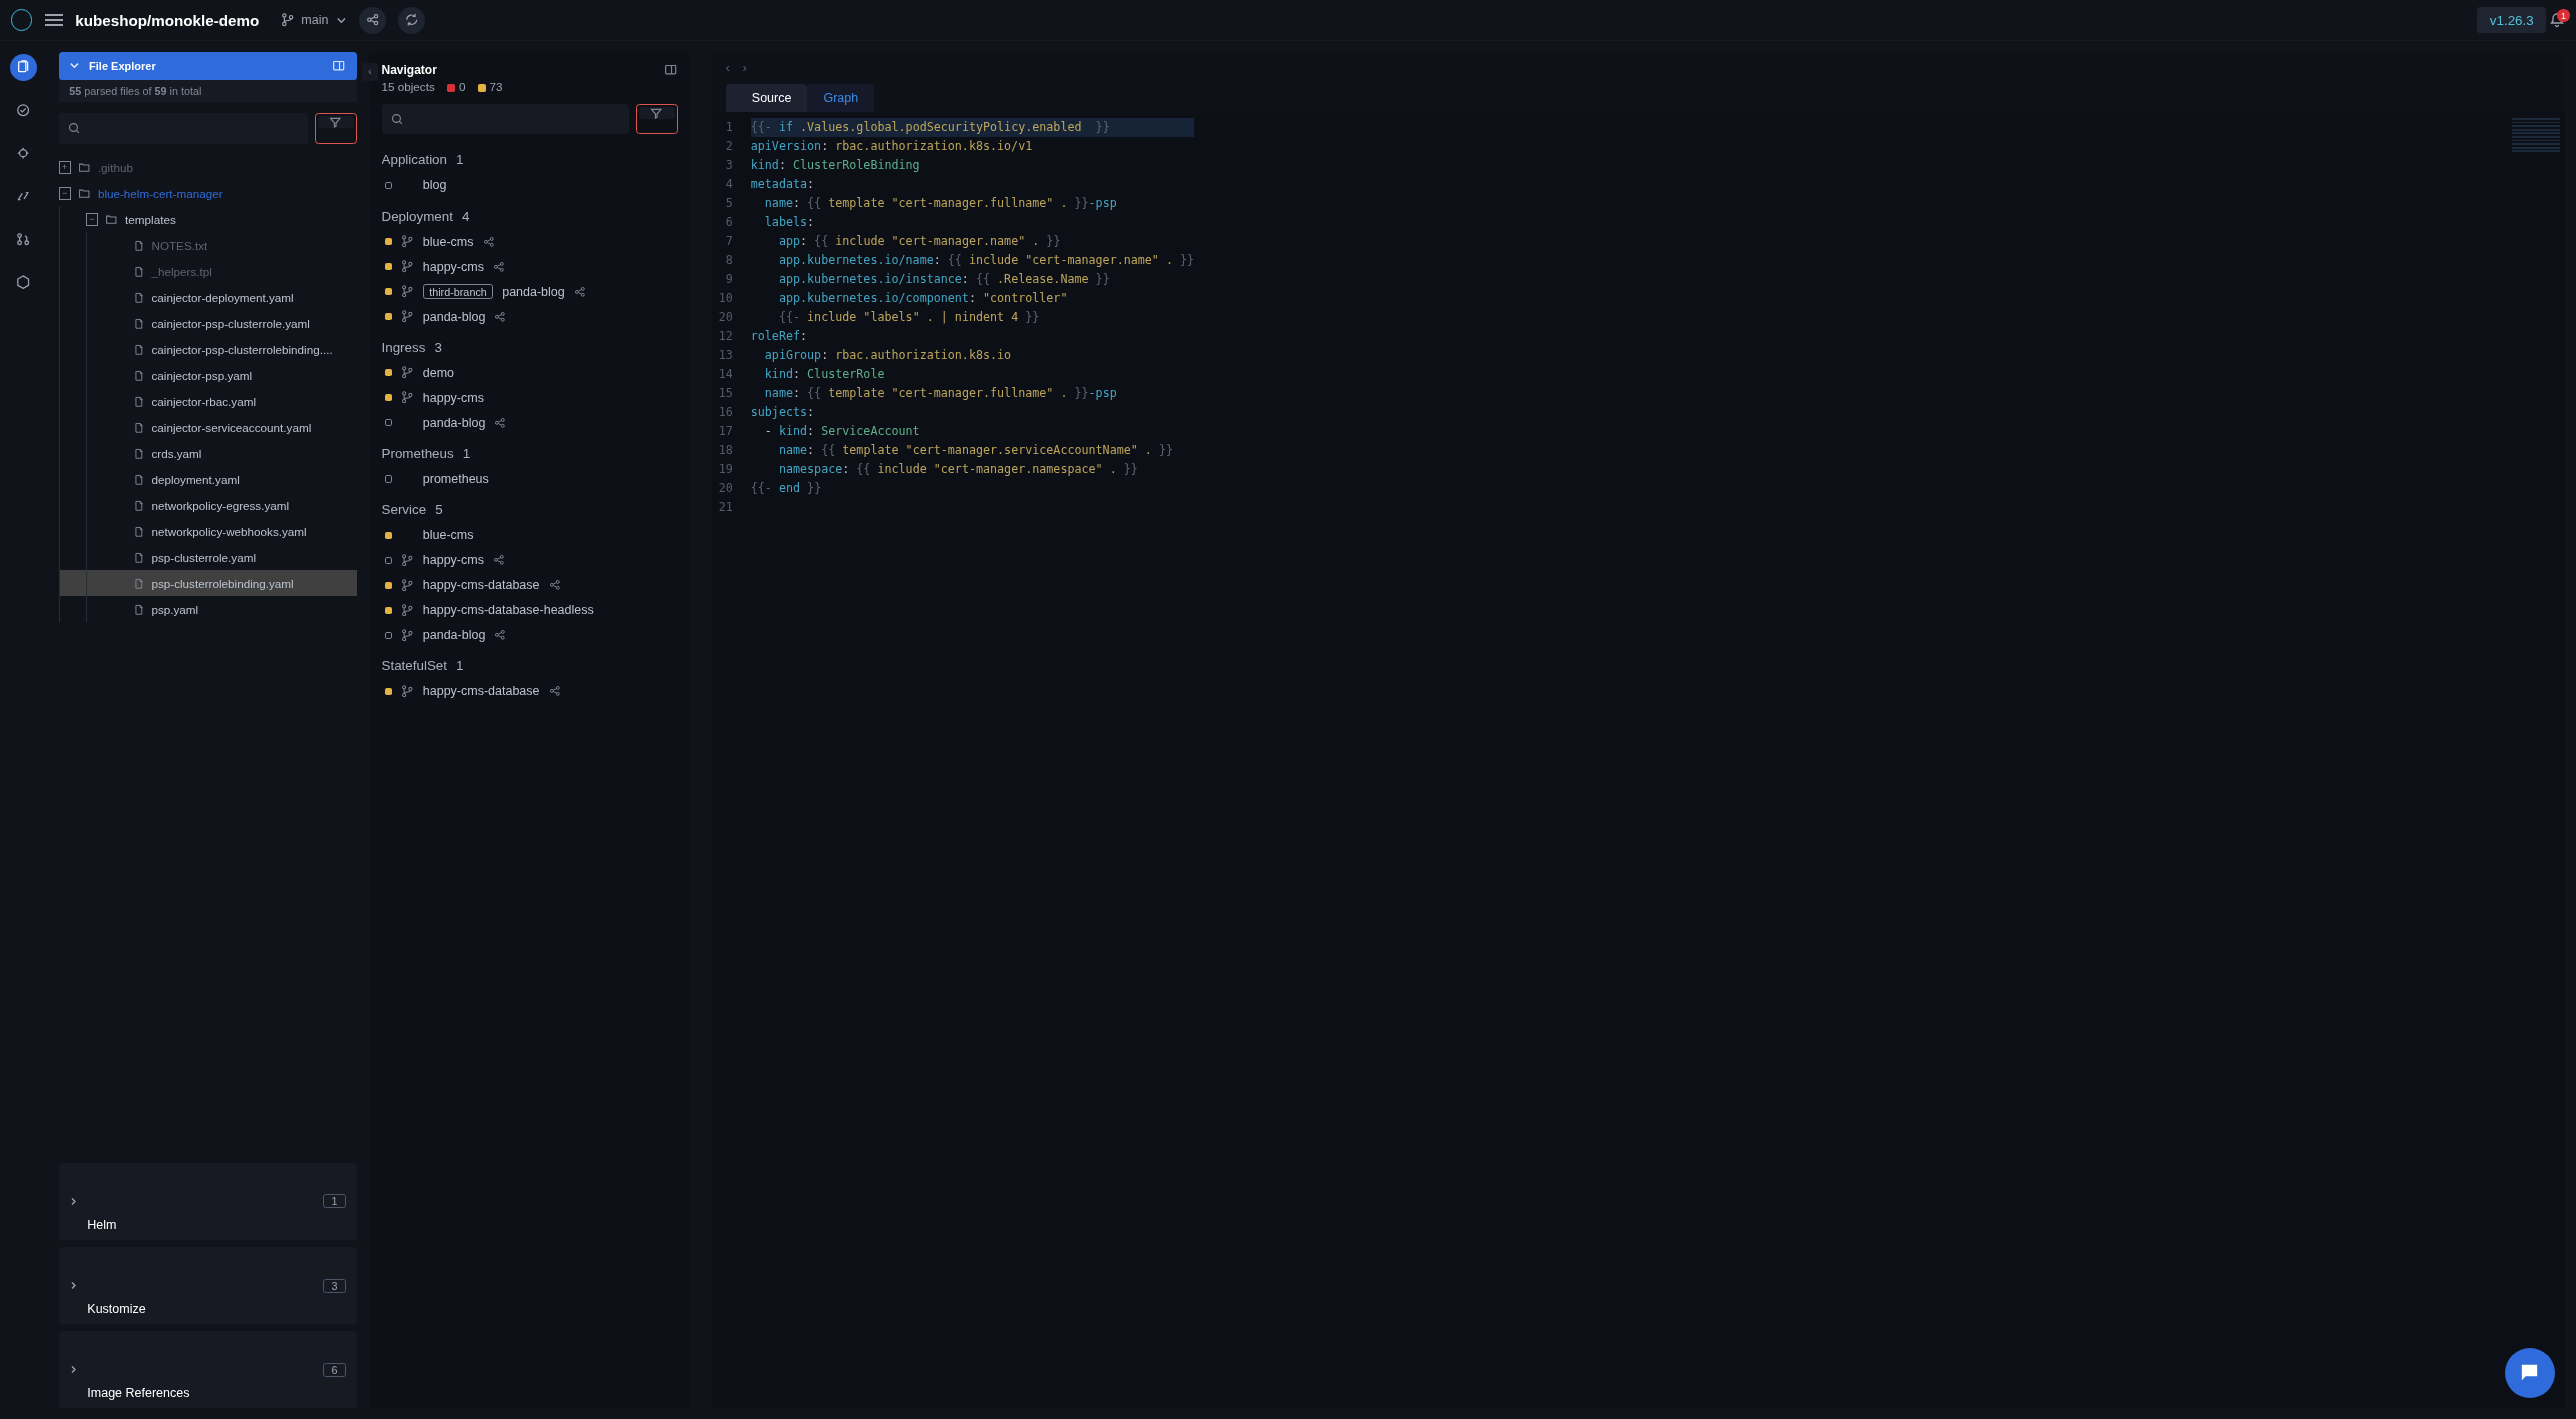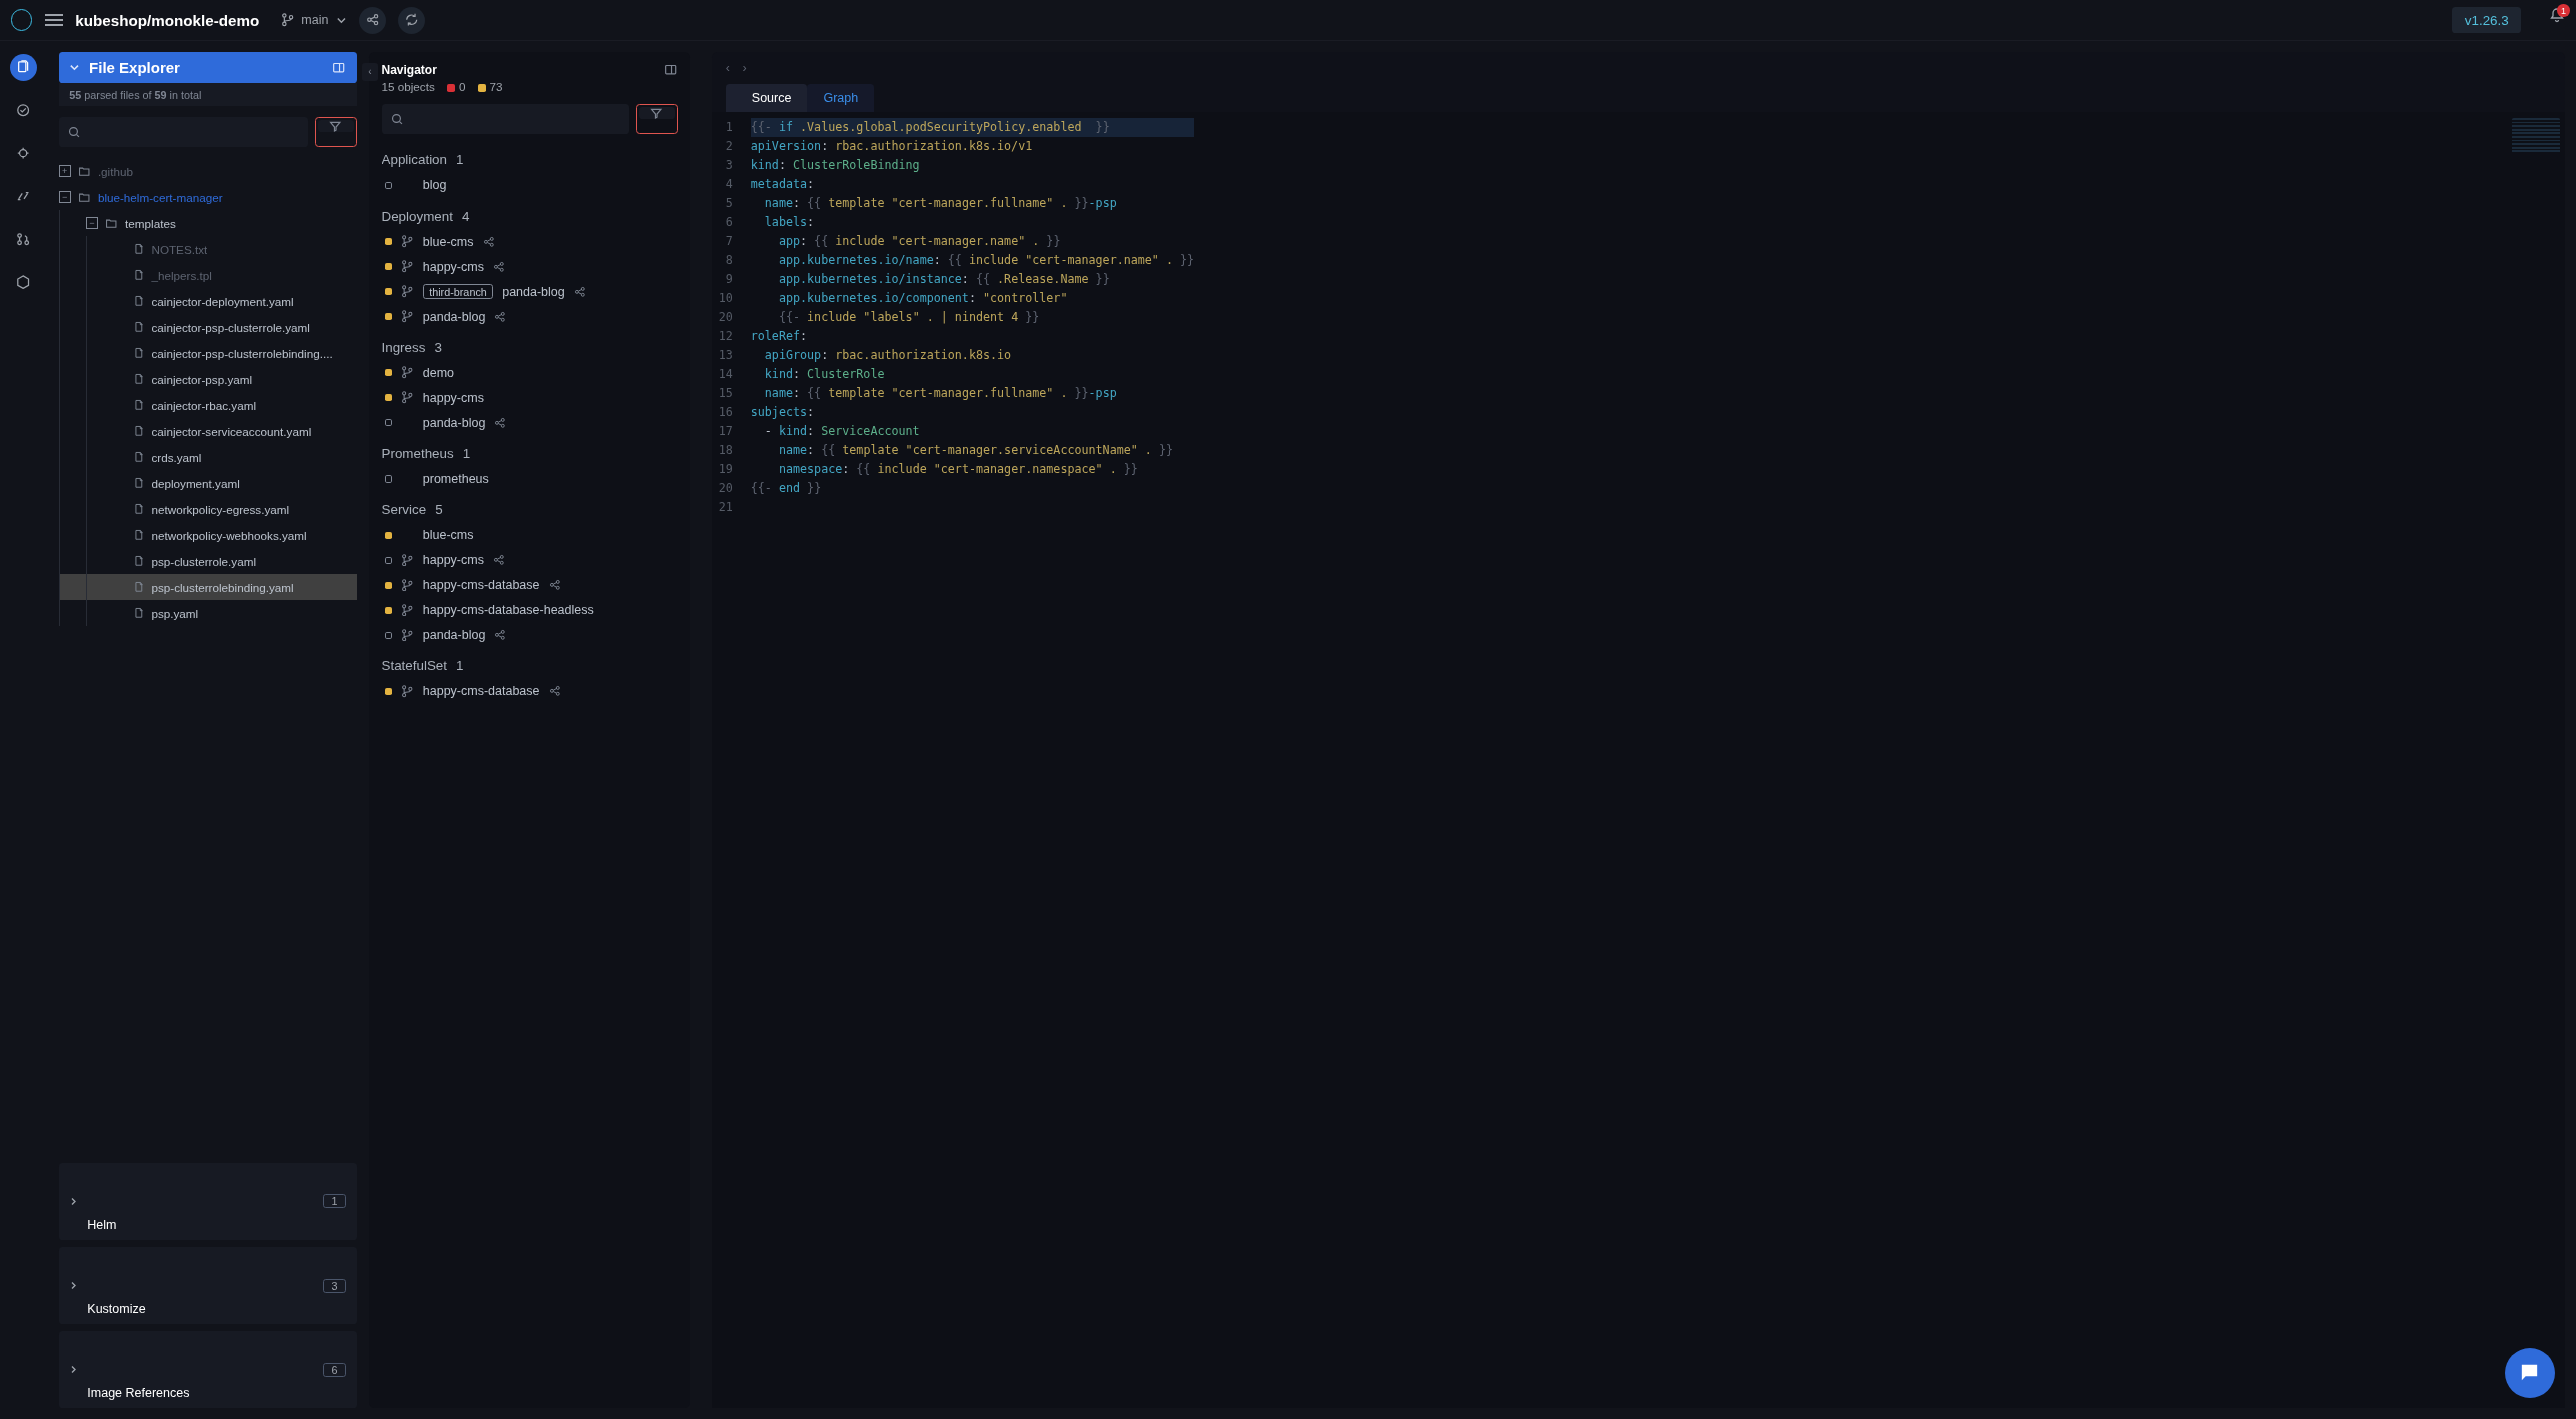--- a/index.html
+++ b/index.html
@@ -7,34 +7,34 @@
 .app { display: flex; flex-direction: column; height: 100vh; }
 
 
 .topbar { display: flex; align-items: center; height: 41px; padding: 0 10.8px; gap: 12.5px; border-bottom: 0.9px solid #1a1c24; }
 .logo-circle { width: 21.5px; height: 21.5px; border: 1.8px solid #3dbce3; border-radius: 50%; }
 .hamburger { display: flex; flex-direction: column; gap: 3.6px; cursor: pointer; }
 .hamburger span { width: 18px; height: 1.8px; background: #9ea3ab; }
 .project-name { font-size: 15.2px; font-weight: 600; }
 .branch-group { display: flex; align-items: center; gap: 7.2px; color: #9ea3ab; margin-left: 9px; }
 .top-icon-btn { width: 27px; height: 27px; border-radius: 50%; background: #1e2530; display: flex; align-items: center; justify-content: center; cursor: pointer; color: #9ea3ab; }
-.top-right { margin-left: auto; display: flex; align-items: flex-start; gap: 28px; padding-left: 34px; }
+.top-right { margin-left: auto; display: flex; align-items: center; gap: 3px; padding-left: 34px; }
 .version-badge { background: #1e2530; color: #54c0dc; padding: 5.4px 12.5px; border-radius: 3.6px; font-size: 13.4px; }
 .bell-wrap { position: relative; color: #9ea3ab; }
 .bell-badge { position: absolute; top: -2.7px; right: -4.5px; background: #d93036; color: #fff; border-radius: 50%; width: 12.5px; height: 12.5px; font-size: 9px; display: flex; align-items: center; justify-content: center; }
 
 
 .body { display: flex; flex: 1; min-height: 0; }
 .leftrail { width: 46px; display: flex; flex-direction: column; align-items: center; gap: 16px; padding-top: 12.5px; }
 .leftrail .rail-btn { width: 27px; height: 27px; border-radius: 50%; display: flex; align-items: center; justify-content: center; color: #9ea3ab; cursor: pointer; }
 .rail-btn.active { background: #2f6bda; color: #fff; }
 
 .panel-files { width: 323px; padding: 10.8px 12.5px; display: flex; flex-direction: column; min-height: 0; }
 .file-explorer-header { background: #2f6bda; border-radius: 3.6px; padding: 7.2px 10.8px; display: flex; align-items: center; gap: 9px; }
-.file-explorer-header .title { font-weight: 600; font-size: 15px; flex: 1; }
+.file-explorer-header .title { font-weight: 600; font-size: 11px; flex: 1; }
 .header-icon { color: #dbe5fb; }
 .parsed-info { background: #171a23; color: #808794; font-size: 10.8px; padding: 5.4px 10.8px; }
 .search-row { display: flex; gap: 7.2px; margin-top: 10.8px; }
 .search-box { flex: 1; background: #171a23; border-radius: 3.6px; display: flex; align-items: center; padding: 0 9px; height: 30.5px; color: #808794; }
 .filter-box { width: 36px; background: #171a23; border-radius: 3.6px; display: flex; align-items: center; justify-content: center; color: #808794; cursor: pointer; }
 .highlight-box { border: 1.8px solid #e0554f; border-radius: 3.6px; padding: 1.8px; }
 
 .file-tree { flex: 1; overflow: auto; margin-top: 10.8px; font-size: 11.7px; }
 .tree-row { display: flex; align-items: center; gap: 7.2px; height: 26px; padding-left: 0; color: #bcc3cd; }
 .tree-row.selected { background: #404040; }

